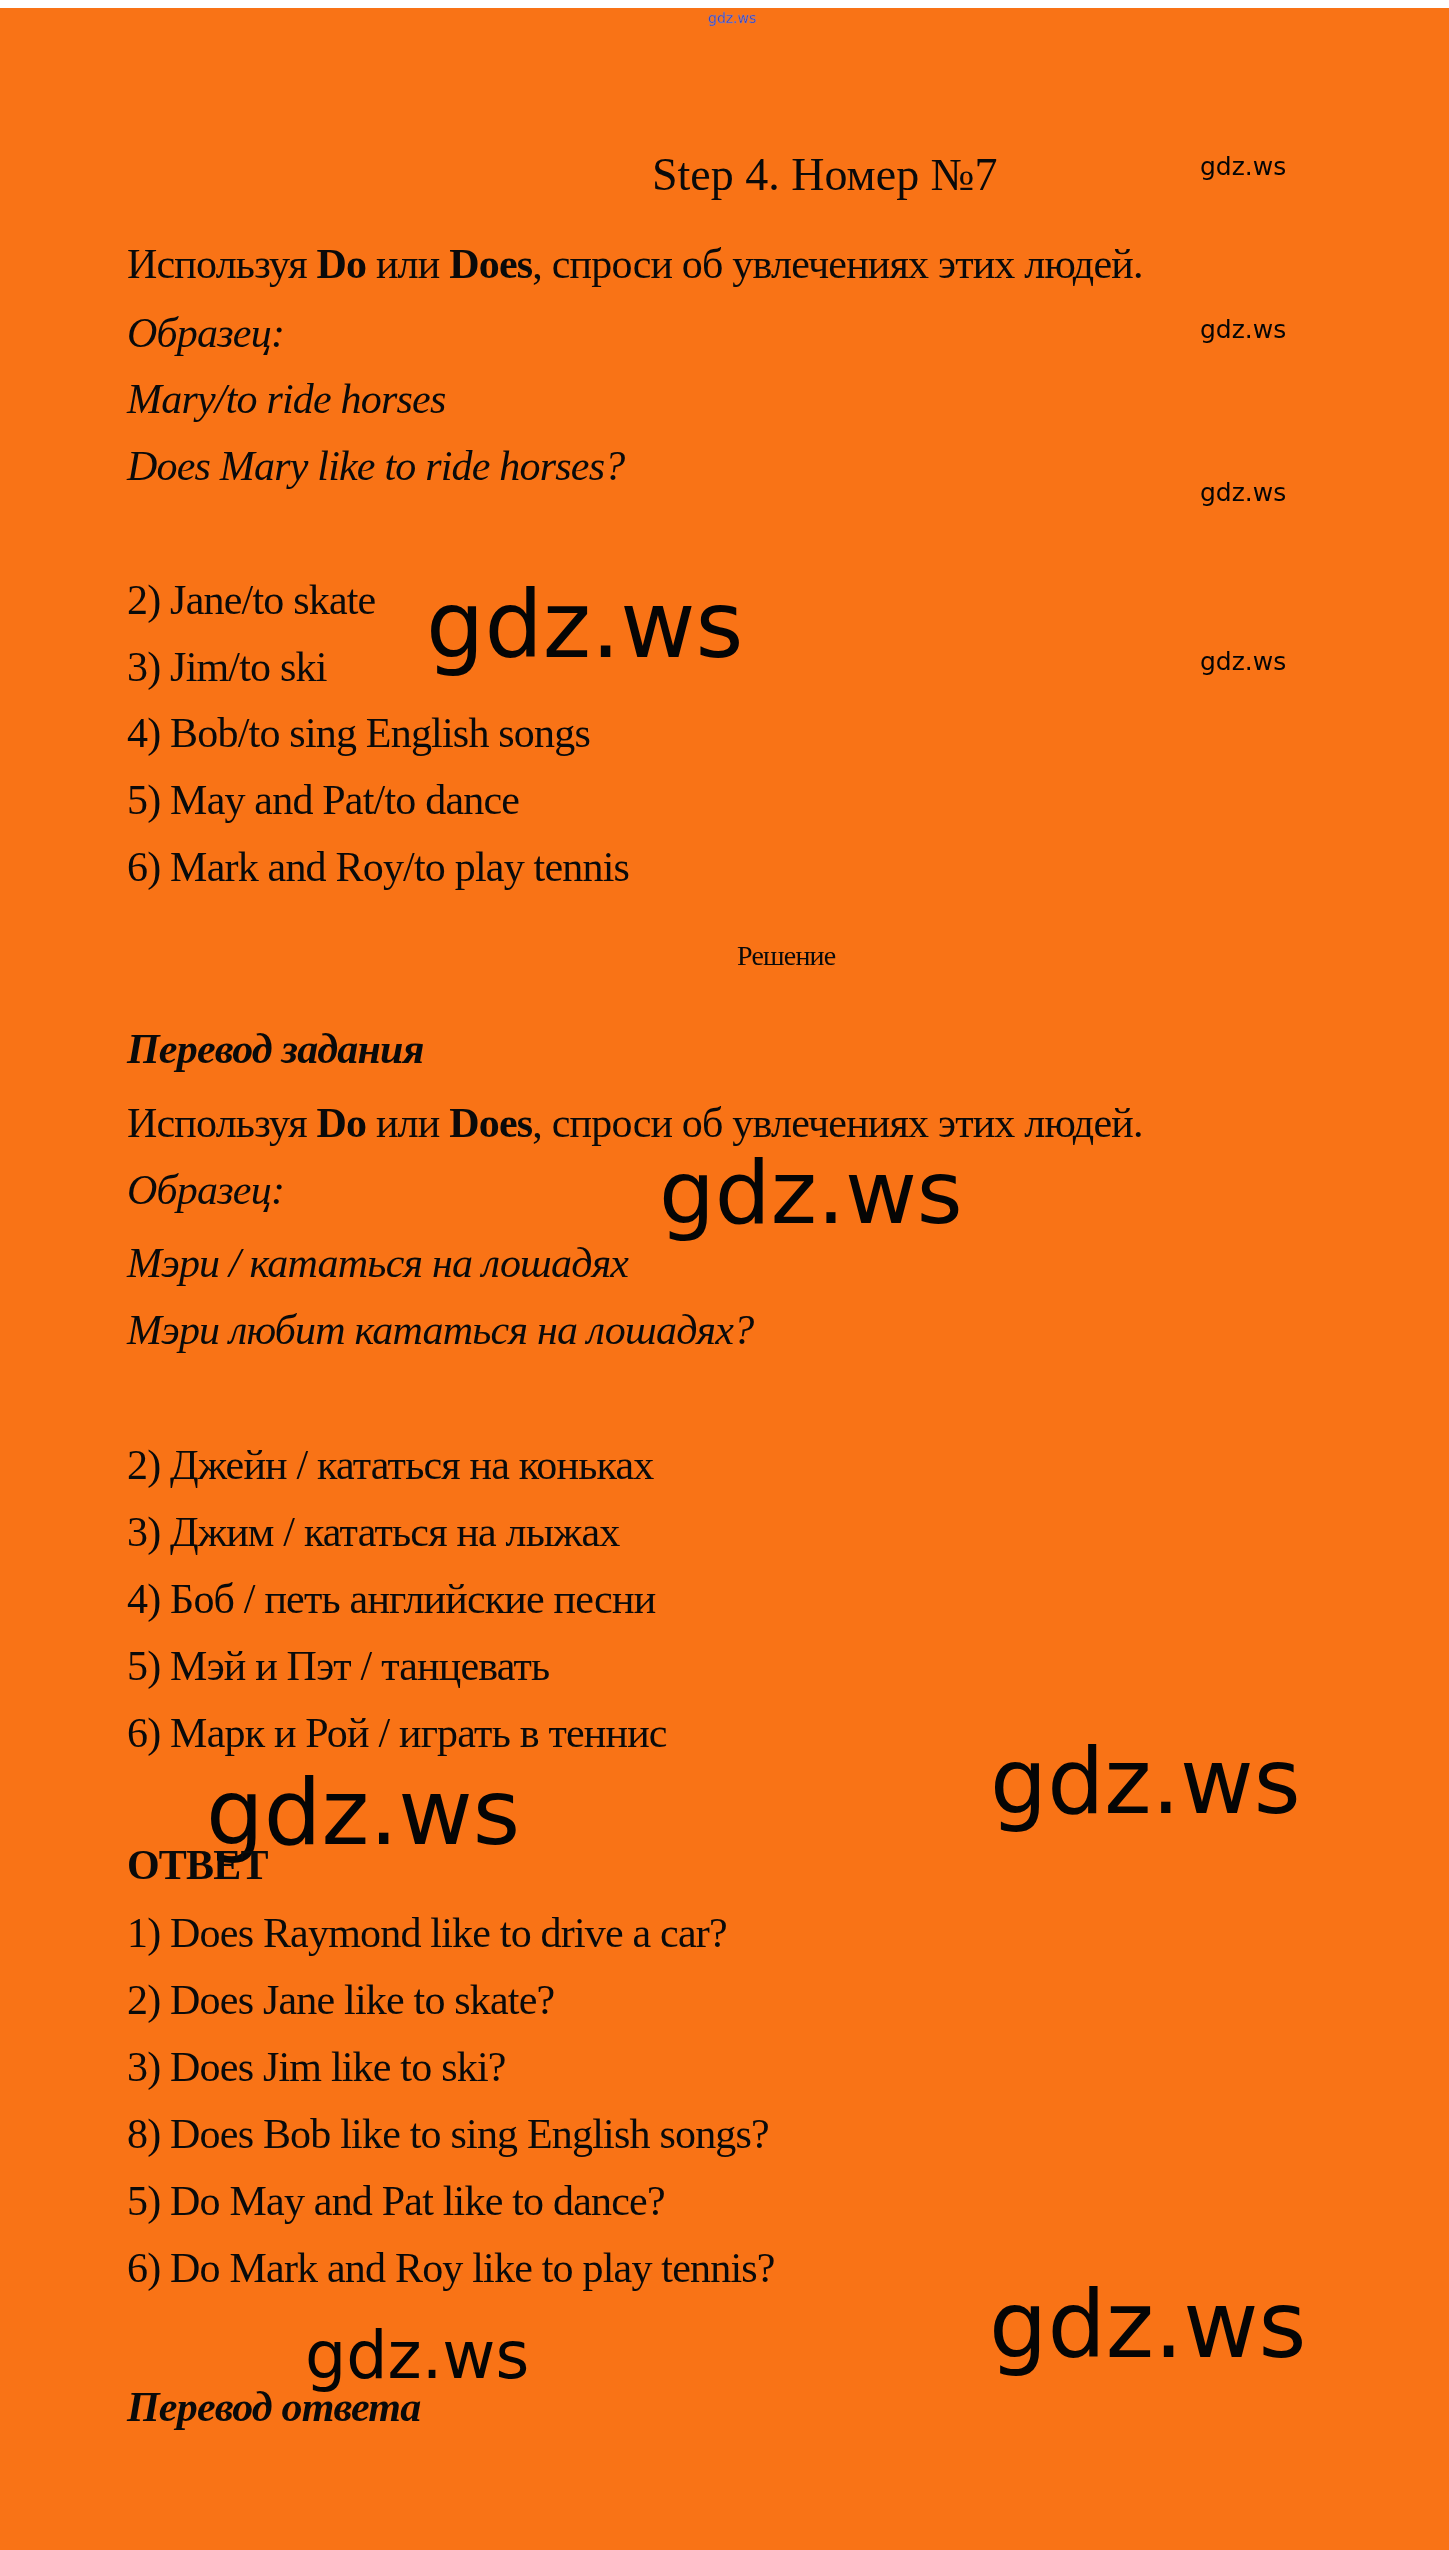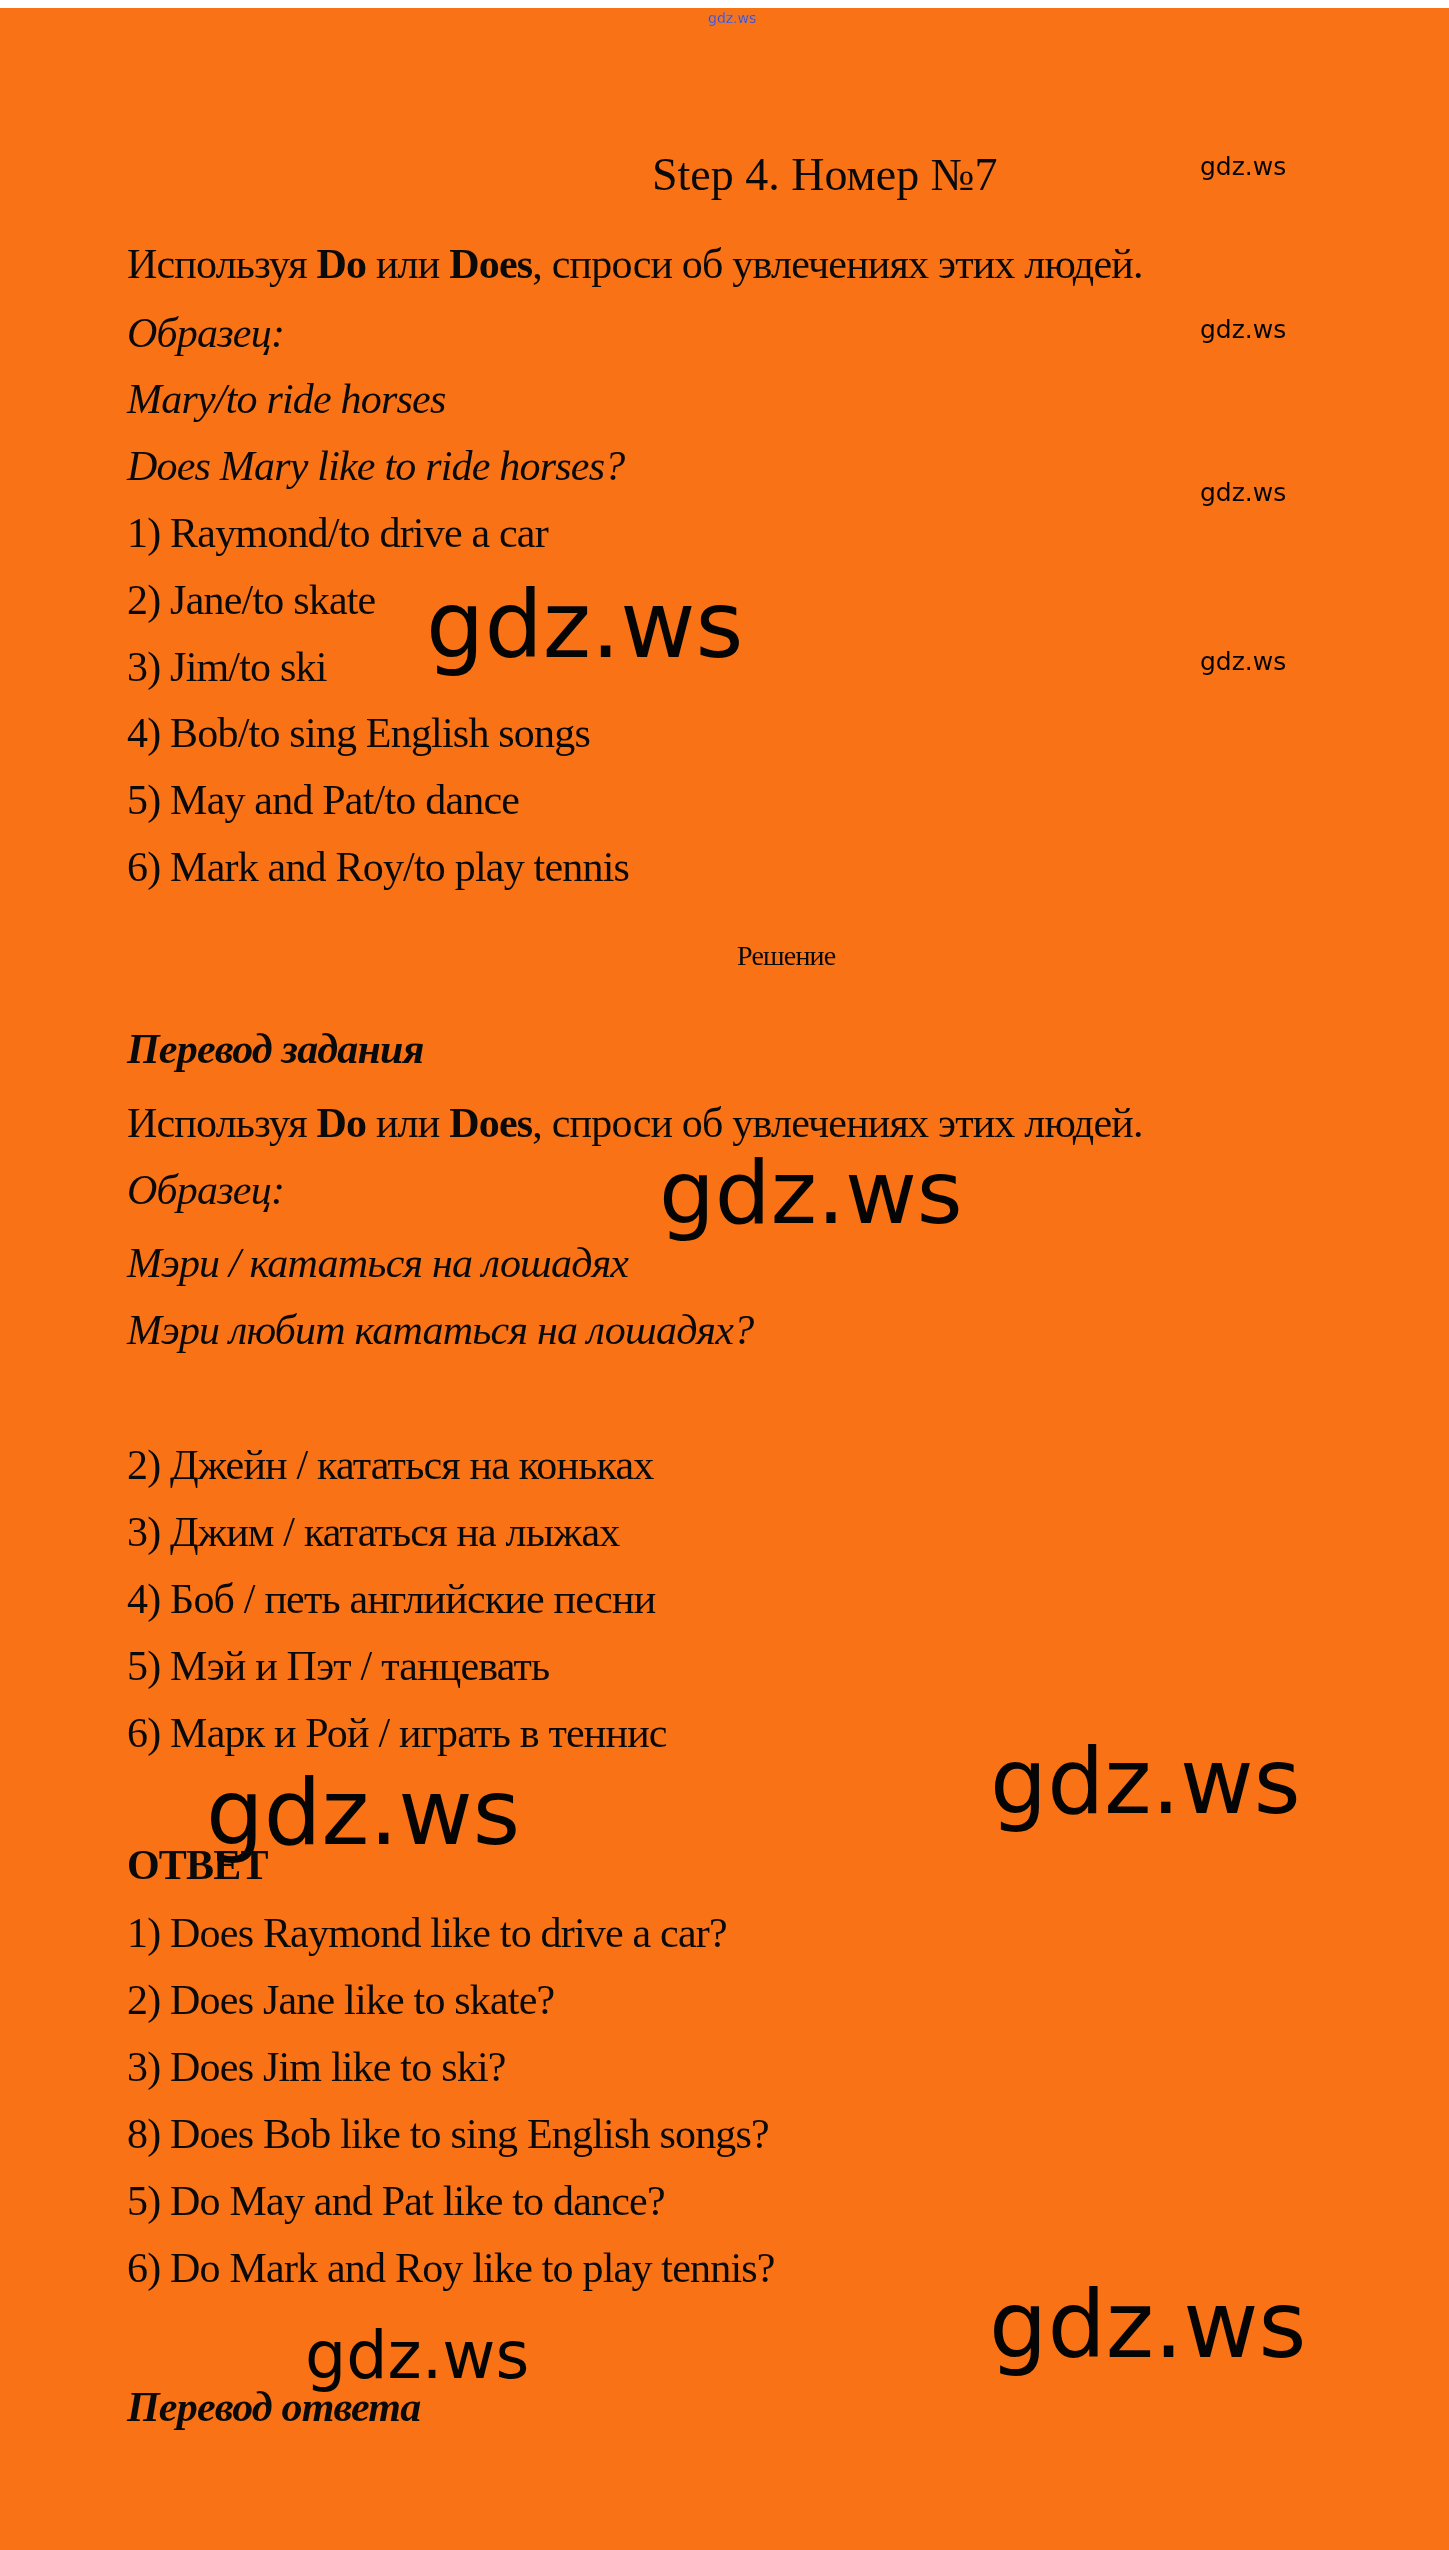--- a/index.html
+++ b/index.html
@@ -54,21 +54,20 @@
   <div class="wm wm-small" style="top:641px;">gdz.ws</div>
 
   <div class="line" style="top:235px;">
     <span>Используя </span><b>Do</b><span> или </span><b>Does</b><span>, спроси об увлечениях этих людей.</span>
   </div>
 
   <div class="line italic" style="top:304px;">Образец:</div>
   <div class="line italic" style="top:370px;">Mary/to ride horses</div>
   <div class="line italic" style="top:437px;">Does Mary like to ride horses?</div>
 
-  <div class="line" style="top:504px;">1) Raymond/to drive a car</div>
   <div class="line" style="top:571px;">2) Jane/to skate</div>
   <div class="line" style="top:638px;">3) Jim/to ski</div>
   <div class="line" style="top:704px;">4) Bob/to sing English songs</div>
   <div class="line" style="top:771px;">5) May and Pat/to dance</div>
   <div class="line" style="top:838px;">6) Mark and Roy/to play tennis</div>
 
   <div class="wm" style="left:426px; top:572px; font-size:92px;">gdz.ws</div>
 
   <div class="line" style="left:737px; top:934px; font-size:28px;">Решение</div>
 

